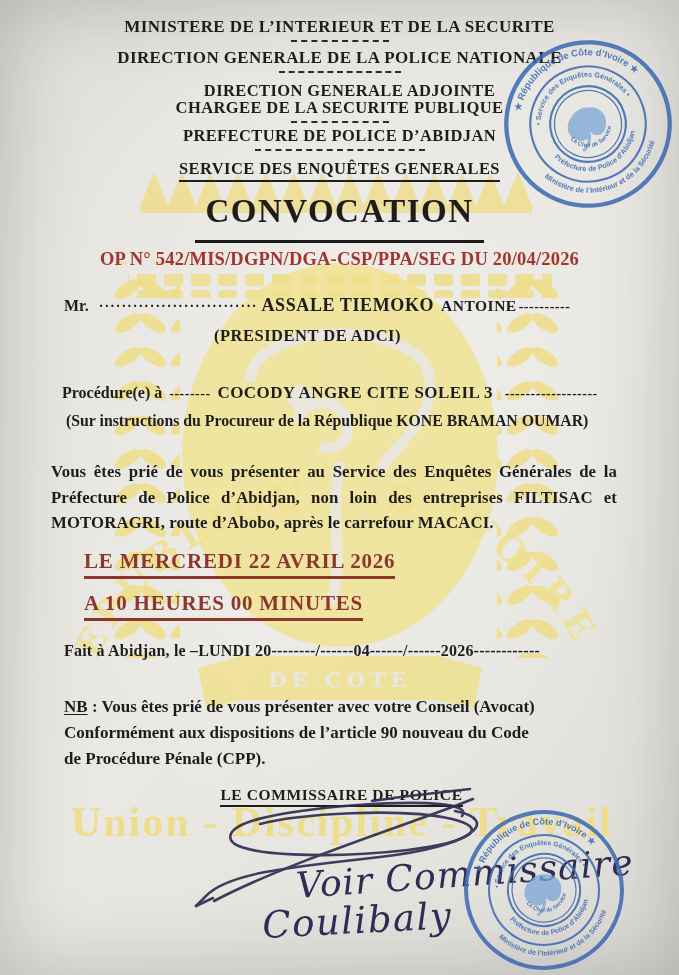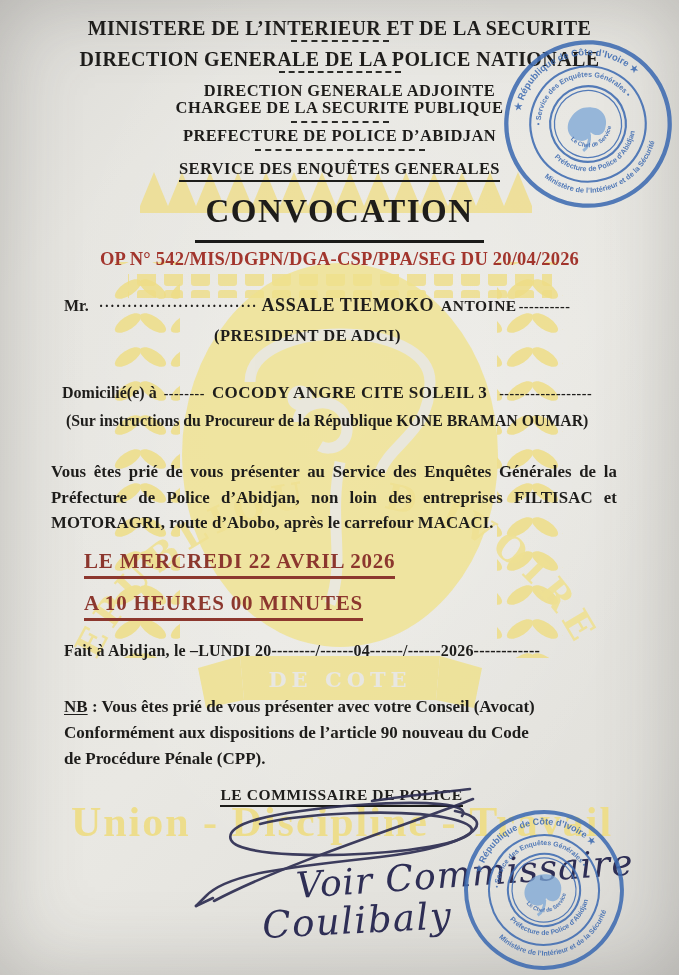--- a/index.html
+++ b/index.html
@@ -13,21 +13,21 @@
     overflow:hidden;
     font-family:"Liberation Serif", serif;
     color:#1e1d1b;
     box-shadow: inset 0 0 80px rgba(85,84,78,0.30);
   }
   svg{display:block;}
   .layer{position:absolute;inset:0;pointer-events:none;}
   .abs{position:absolute;}
   .ctr{left:0;right:0;text-align:center;}
   .hline{font-weight:bold;letter-spacing:0.4px;}
-  .h17{font-size:20px;}
+  .h17{font-size:17px;}
   .h16{font-size:16.5px;}
   .dashrule{position:absolute;left:50%;transform:translateX(-50%);border-bottom:2.5px dashed #2a2a27;height:0;}
   .u-solid{display:inline-block;border-bottom:2.5px solid #1d1d1a;padding-bottom:1px;}
   .doc-title{font-size:33px;font-weight:bold;letter-spacing:1.5px;display:inline-block;border-bottom:3.5px solid #1b1b19;padding:0 10px 10px 10px;}
   .ref-line{font-size:18.5px;font-weight:bold;color:#a2352d;letter-spacing:0.2px;}
   .mr-row{display:flex;align-items:baseline;white-space:nowrap;}
   .salutation{font-size:16px;font-weight:bold;}
   .leader{font-size:14px;font-weight:bold;letter-spacing:1px;margin:0 4px 0 10px;}
   .name-main{font-size:18px;font-weight:bold;letter-spacing:0.6px;}
   .name-small{font-size:15.5px;font-weight:bold;margin-left:7px;letter-spacing:0.5px;}
@@ -124,21 +124,21 @@
     <span class="salutation">Mr.</span>
     <span class="leader">····························</span>
     <span class="name-main">ASSALE TIEMOKO</span>
     <span class="name-small">ANTOINE</span>
     <span class="dash-after">----------</span>
   </div>
 
   <div class="abs ctr role-line" style="top:326px;transform:translateX(-32px);">(PRESIDENT DE ADCI)</div>
 
   <div class="abs dom-row" style="top:383px;left:62px;">
-    <span>Domicilié(e) à</span>
+    <span>Procédure(e) à</span>
     <span class="dash-after" style="margin:0 3px;">--------</span>
     <span class="dom-value">COCODY ANGRE CITE SOLEIL 3</span>
     <span class="dash-after" style="margin-left:8px;">------------------</span>
   </div>
 
   <div class="abs instr-line" style="top:412px;left:66px;right:40px;">(Sur instructions du Procureur de la République KONE BRAMAN OUMAR)</div>
 
   <div class="abs para" style="top:459px;left:51px;right:62px;">Vous êtes prié de vous présenter au Service des Enquêtes Générales de la Préfecture de Police d’Abidjan, non loin des entreprises FILTISAC et MOTORAGRI, route d’Abobo, après le carrefour MACACI.</div>
 
   <div class="abs" style="top:549px;left:64px;">

